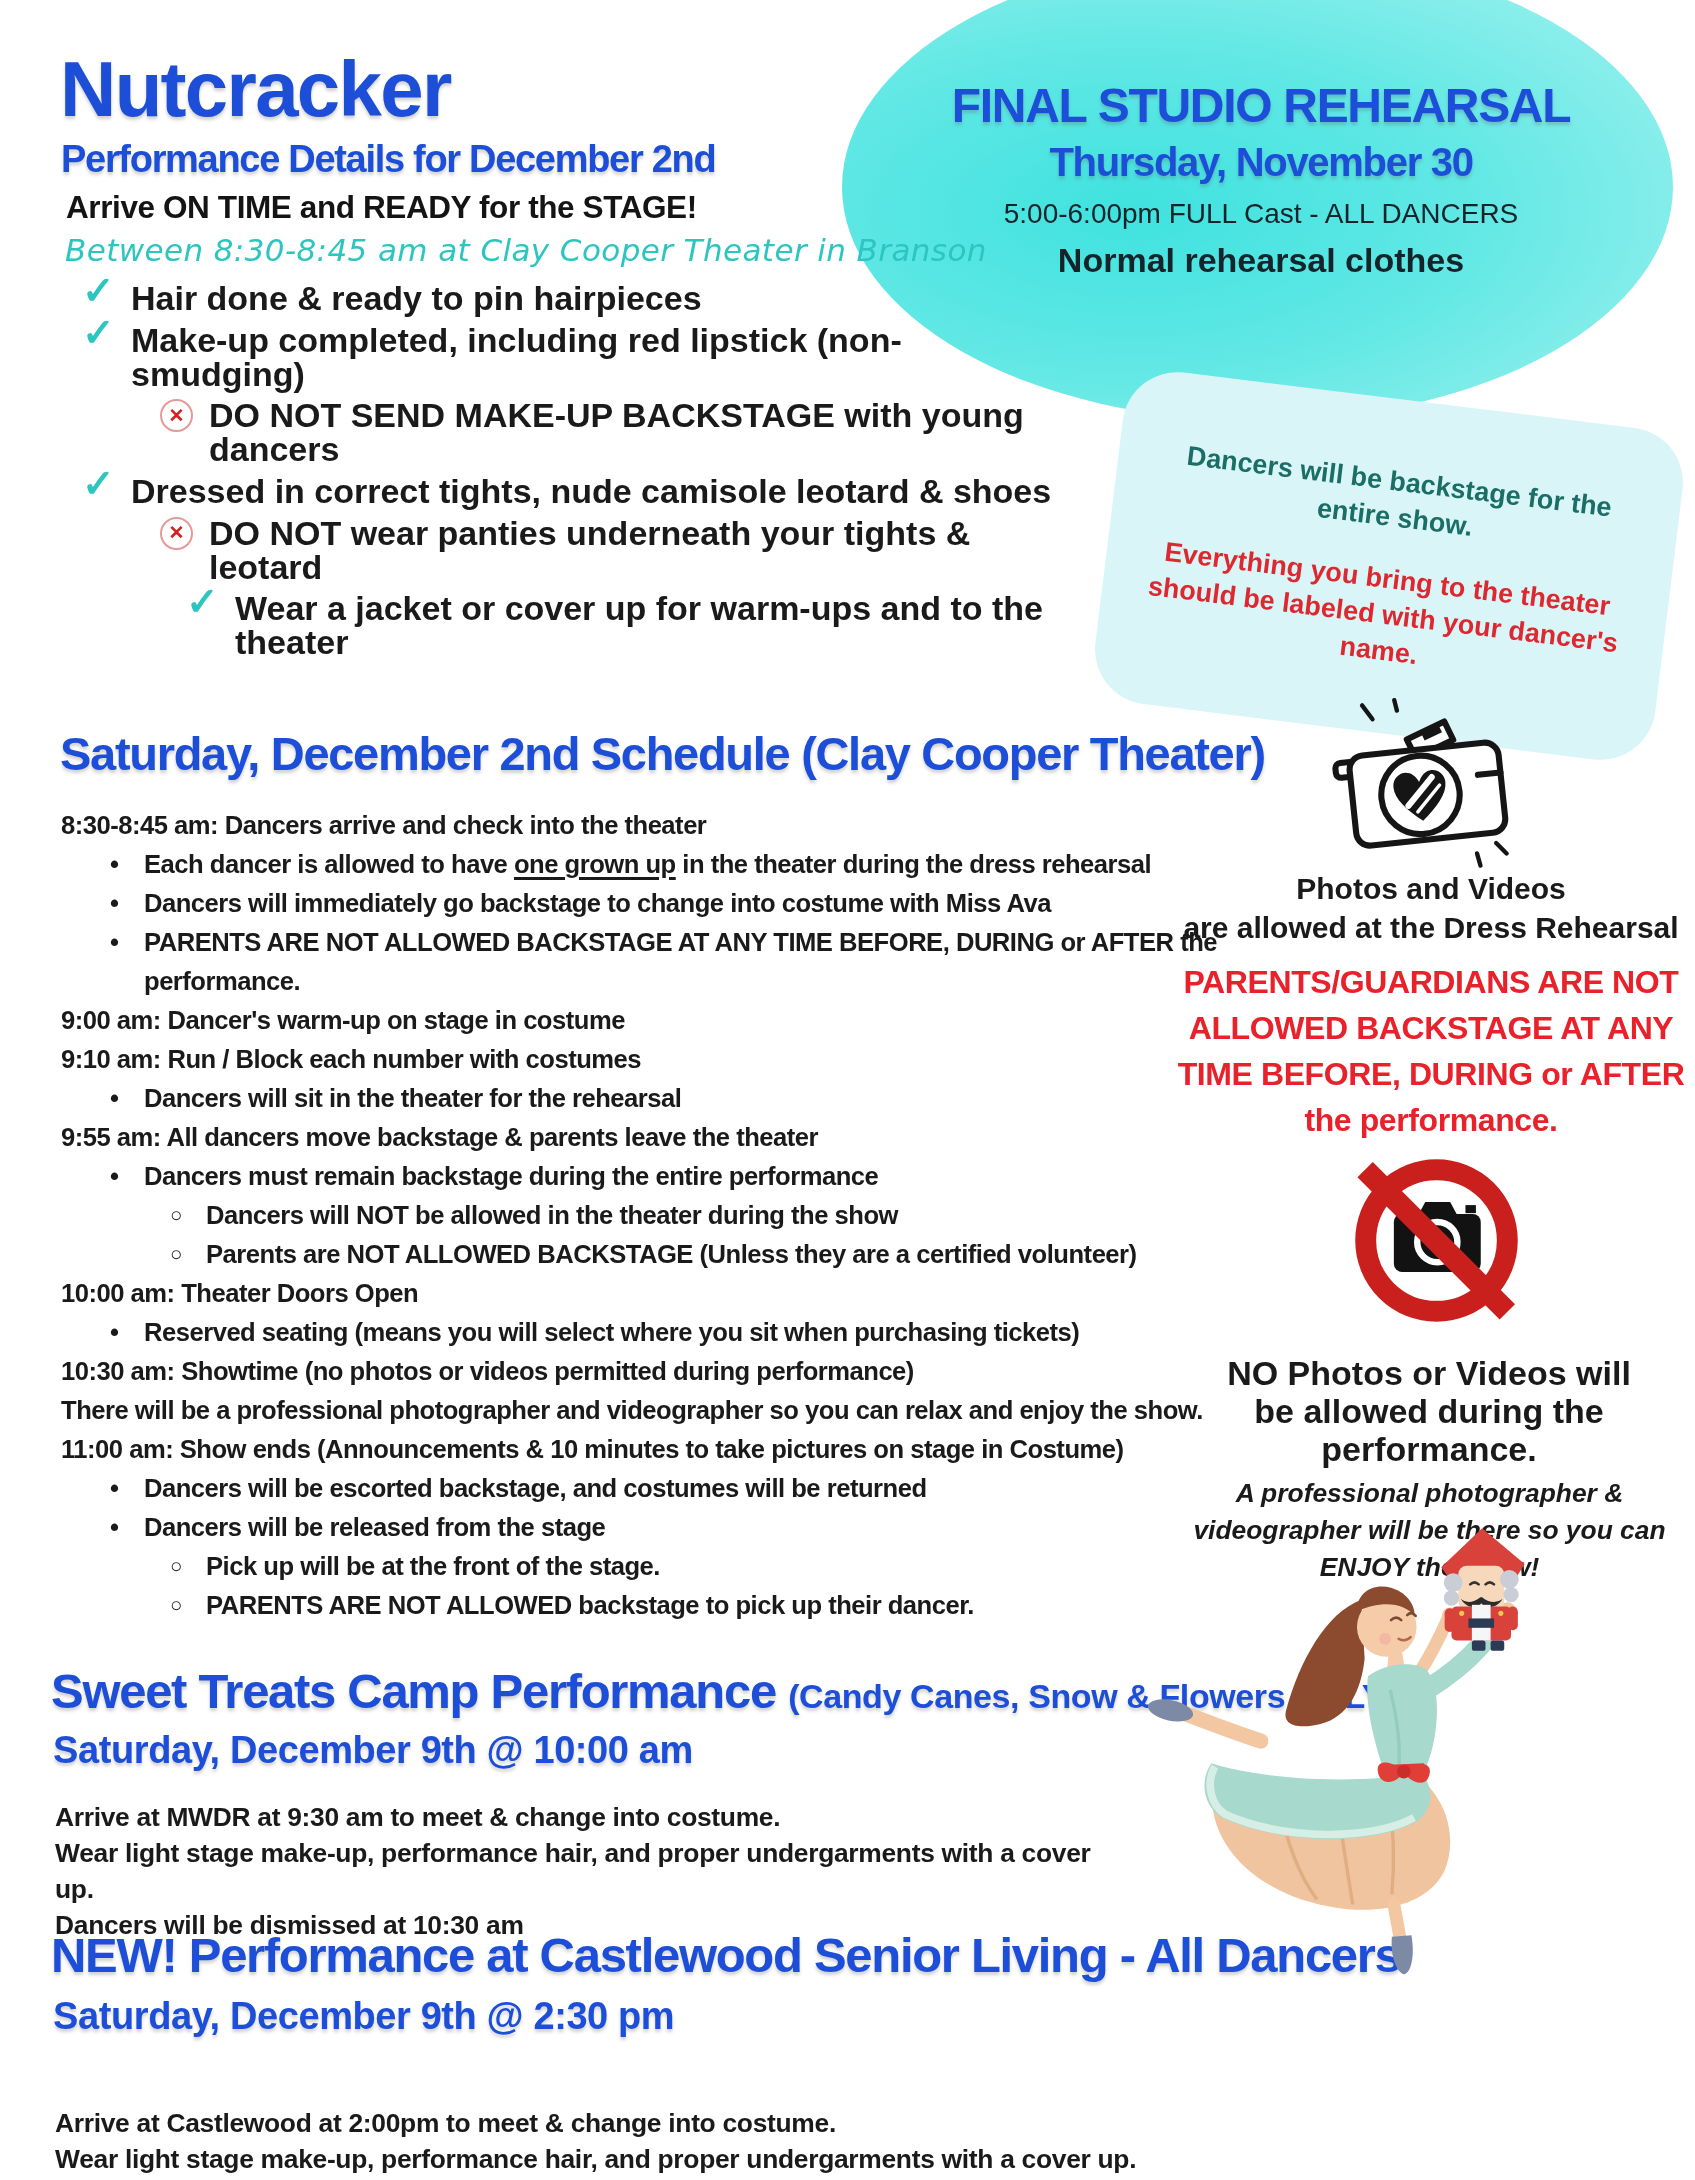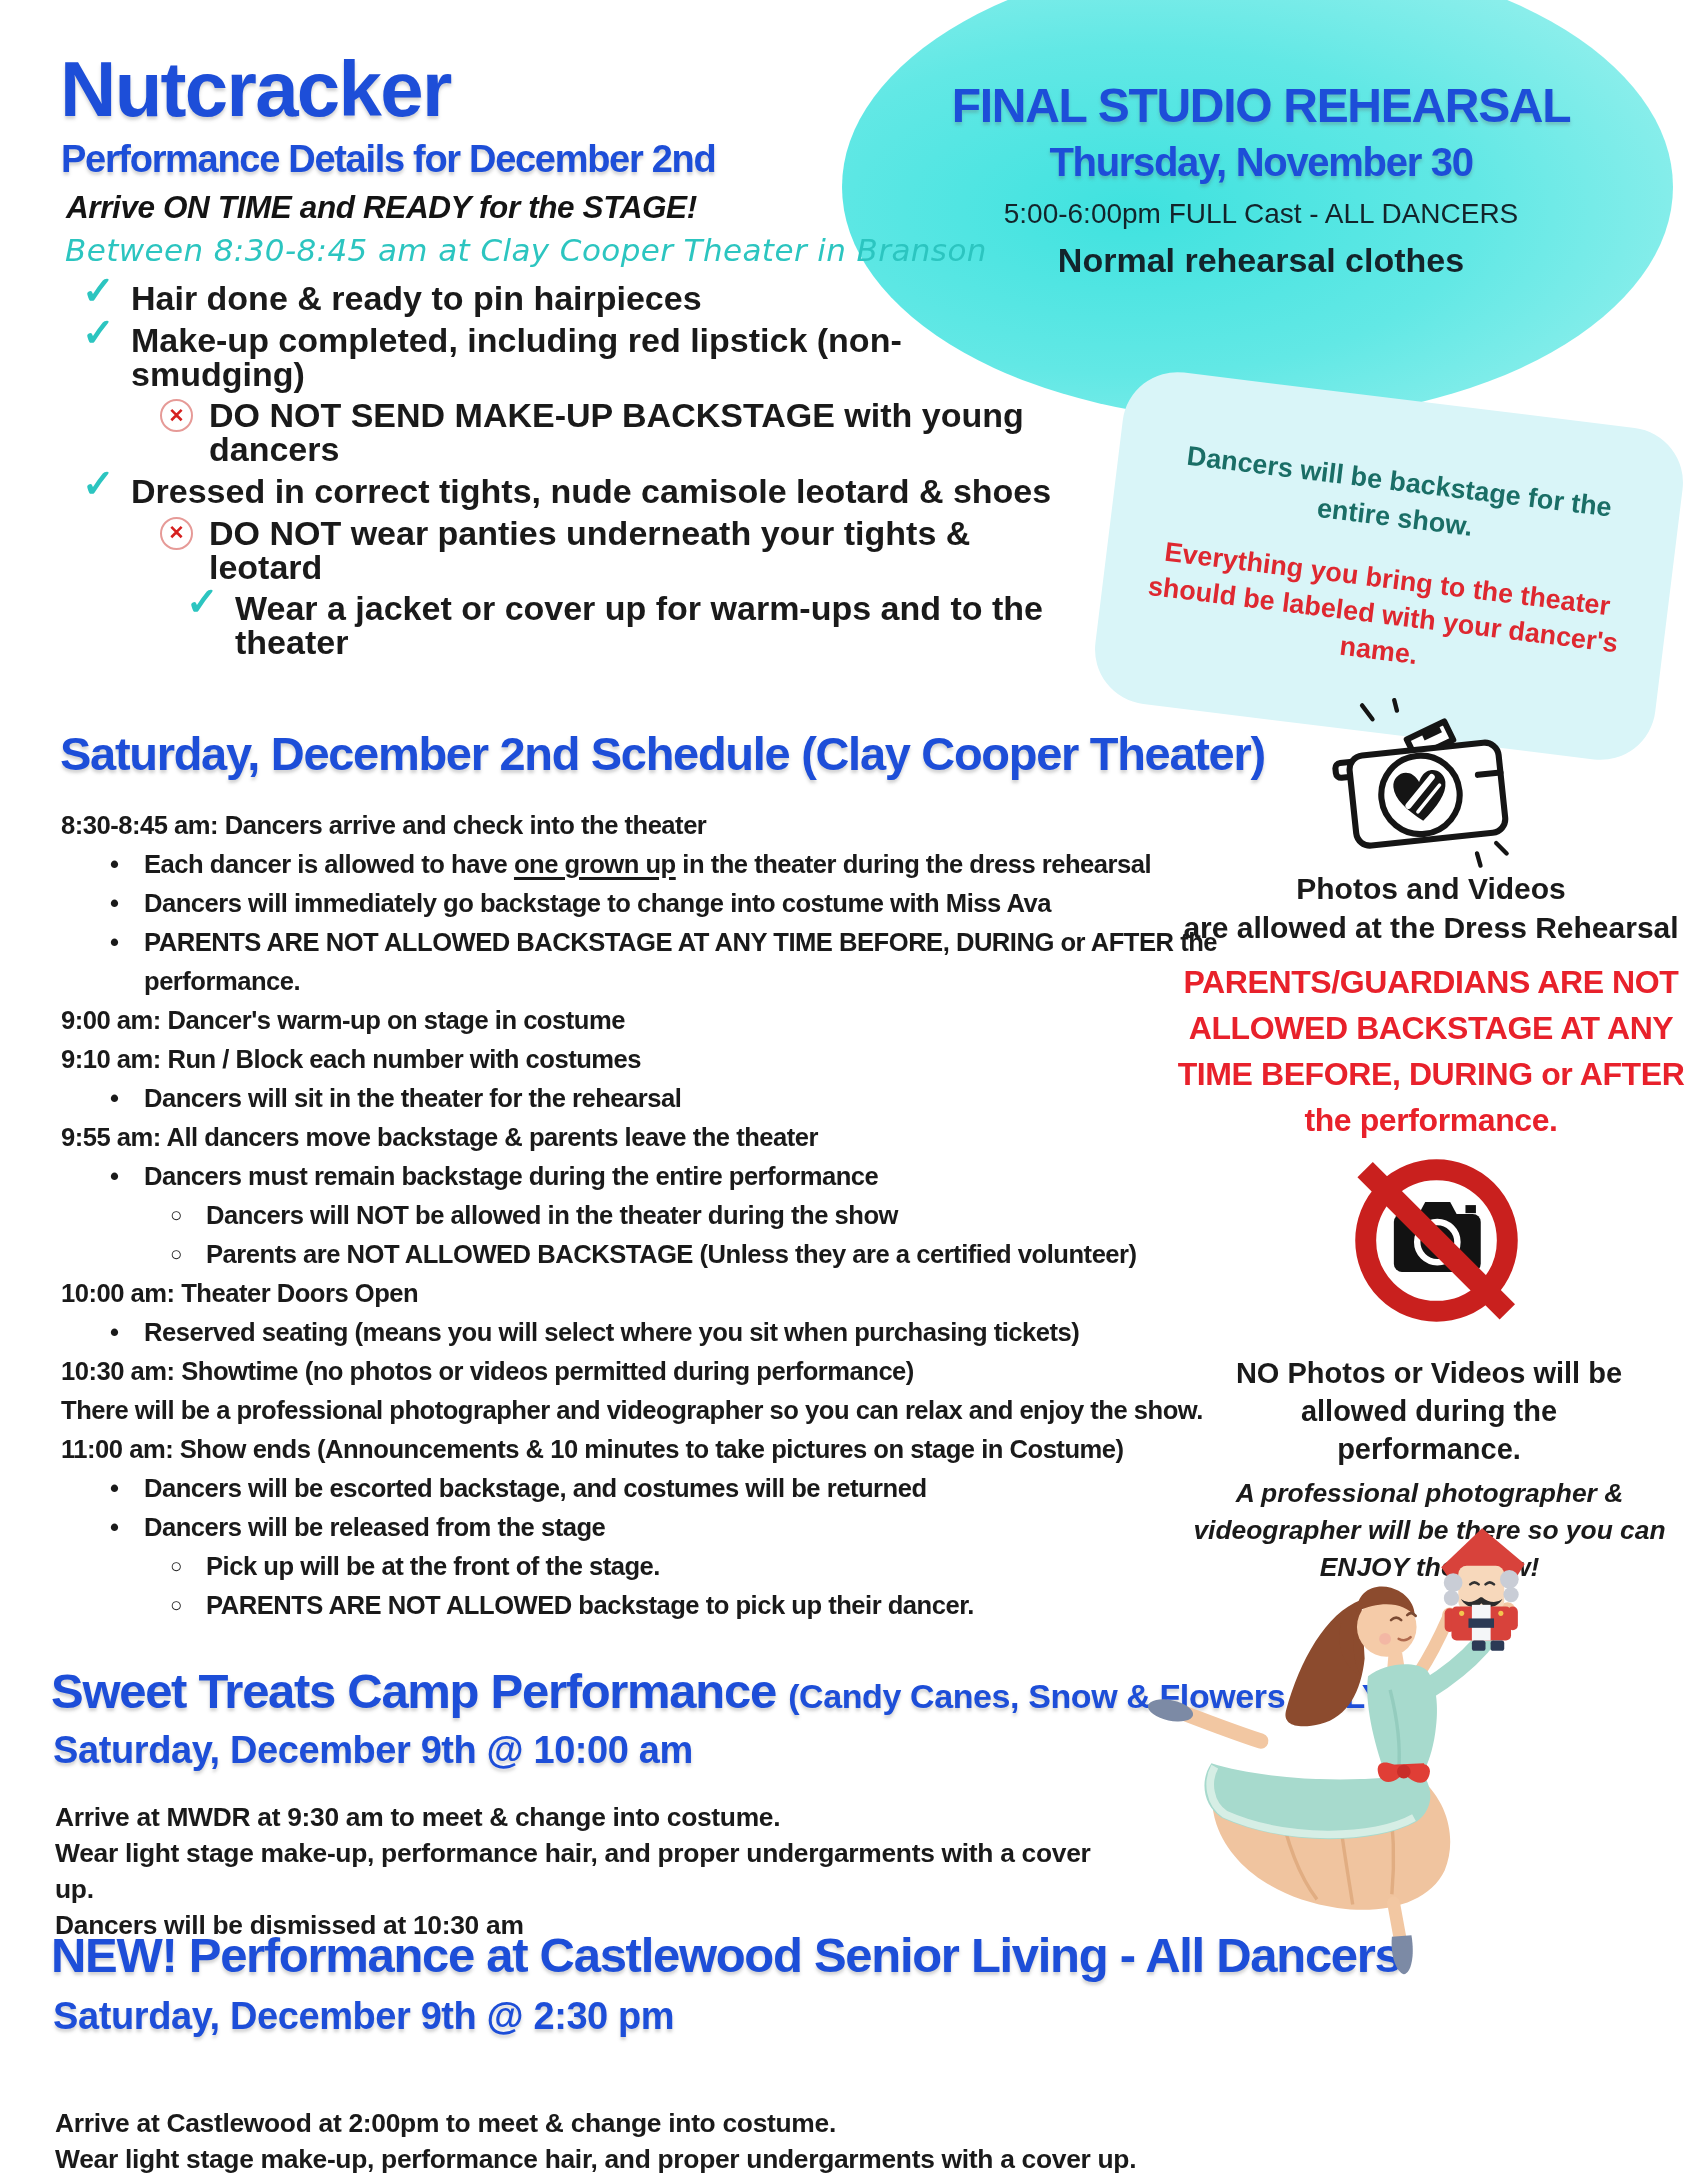--- a/index.html
+++ b/index.html
@@ -4,21 +4,21 @@
 <style>
   html,body{margin:0;padding:0;background:#ffffff;}
   .page{position:relative;width:1696px;height:2181px;background:#fff;overflow:hidden;
         font-family:"Liberation Sans", sans-serif;color:#1a1a1a;}
   .abs{position:absolute;}
   .red-h{color:#1d4ed8;font-weight:800;text-shadow:0 2.6px 3.4px rgba(90,90,90,.28);letter-spacing:-1.3px;}
 
   
   .title{left:60px;top:44px;font-size:78px;letter-spacing:-1.7px;}
   .subtitle{left:61px;top:138px;font-size:38px;}
-  .arrive{left:66px;top:189px;font-size:31.5px;font-weight:900;color:#141414;letter-spacing:-0.4px;font-style:italic;}
+  .arrive{left:66px;top:189px;font-size:31.5px;font-weight:900;color:#141414;letter-spacing:-0.4px;}
   .cursive{left:65px;top:232px;font-size:31px;font-style:italic;font-weight:500;color:#2CC5C0;
            font-family:"DejaVu Sans", sans-serif;letter-spacing:0.4px;}
 
   
   .checklist{left:82px;top:281px;width:980px;}
   .ck{position:relative;padding-left:49px;margin-bottom:7.7px;font-size:34px;font-weight:700;line-height:34px;}
   .ck.indent-1{margin-left:78px;}
   .ck.indent-2{margin-left:104px;}
   .ck .mark{position:absolute;left:0;top:0;}
   .ck.marker-check .mark{top:-6.8px;}
@@ -63,21 +63,21 @@
         transform:rotate(7deg);display:flex;flex-direction:column;justify-content:center;
         text-align:center;padding:8.5px 41px;box-sizing:border-box;}
   .note-teal{color:#1A6E66;font-size:27px;font-weight:800;line-height:36px;}
   .note-red{color:#DE2830;font-size:27px;font-weight:800;line-height:36px;margin-top:25.6px;}
 
   .cam{left:1322px;top:698px;width:209px;height:175px;}
   .photos{left:1154px;top:869px;width:554px;text-align:center;font-size:30px;font-weight:800;line-height:39px;}
   .warning{left:1165px;top:959px;width:532px;text-align:center;font-size:32px;line-height:46px;
            font-weight:800;color:#E8212B;letter-spacing:-0.4px;}
   .nocam{left:1348px;top:1152px;width:177px;height:177px;}
-  .nop{left:1216px;top:1354px;width:426px;text-align:center;font-size:29px;font-weight:800;line-height:38px;}
+  .nop{left:1216px;top:1354px;width:426px;text-align:center;font-size:34px;font-weight:800;line-height:38px;}
   .ital{left:1191px;top:1475px;width:477px;text-align:center;font-size:26.4px;font-weight:600;
         font-style:italic;line-height:37px;}
   .dancer{left:1133px;top:1518px;width:562px;height:664px;}
 </style>
 </head>
 <body>
 
 <div class="page">
 
   <div class="abs blob"></div>

